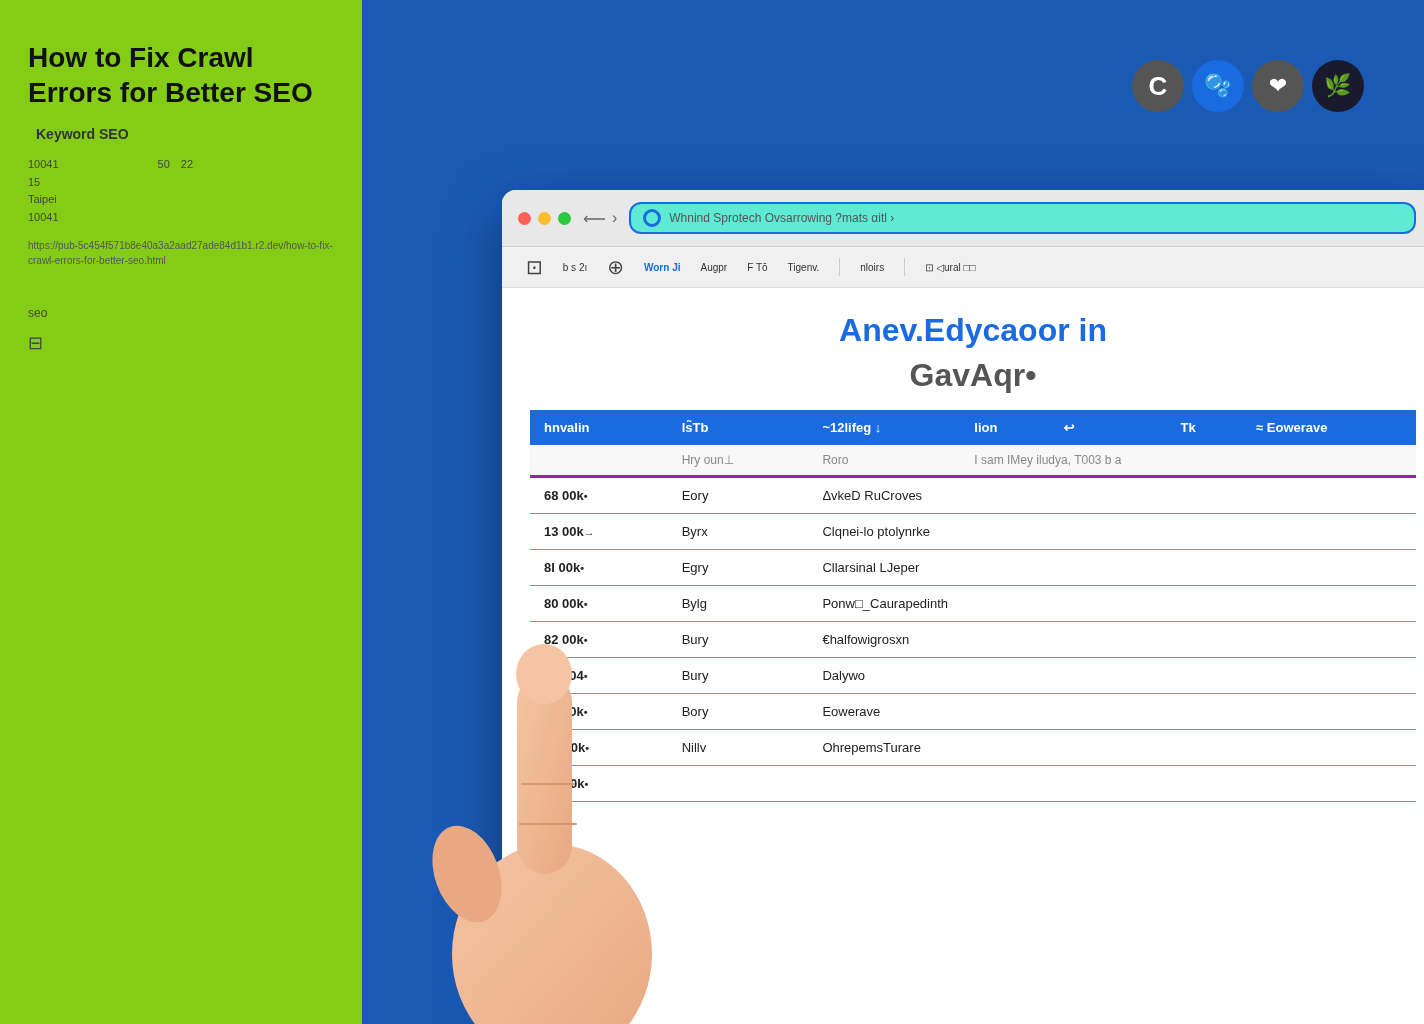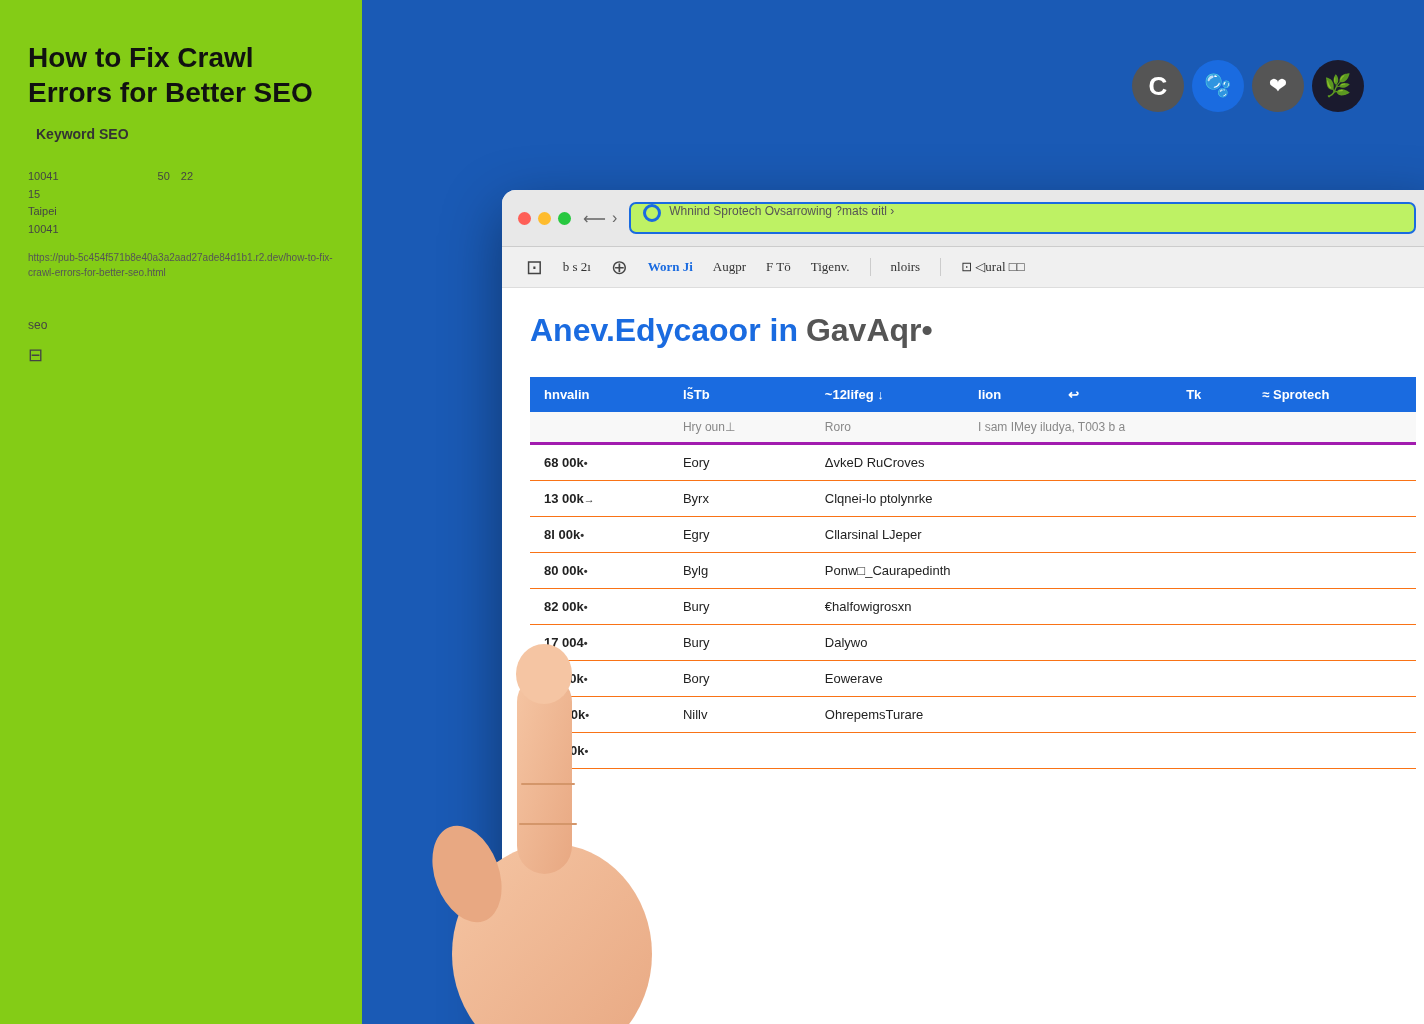--- a/index.html
+++ b/index.html
@@ -29,21 +29,21 @@
       font-weight: 700;
       color: #111;
       line-height: 1.25;
       margin-bottom: 4px;
     }
 
     .sidebar-subtitle {
       font-size: 14px;
       font-weight: 600;
       color: #333;
-      margin-bottom: 14px;
+      margin-bottom: 2px;
       padding-left: 8px;
     }
 
     .sidebar-meta {
       font-size: 11px;
       color: #444;
       line-height: 1.6;
     }
 
     .sidebar-url {
@@ -116,25 +116,25 @@
     .browser-nav {
       display: flex;
       gap: 6px;
       align-items: center;
       color: #666;
       font-size: 16px;
     }
 
     .address-bar {
       flex: 1;
-      background: #bef264;
-      border-radius: 7px;
+      background: #5eead4;
+      border-radius: 12px;
       height: 32px;
       display: flex;
-      align-items: flex-start;
+      align-items: center;
       padding: 0 12px;
       gap: 8px;
       border: 2px solid #1a6be0;
     }
 
     .address-circle {
       width: 18px;
       height: 18px;
       border-radius: 50%;
       border: 3px solid #1a6be0;
@@ -164,44 +164,44 @@
       gap: 20px;
       border-bottom: 1px solid #ddd;
     }
 
     .toolbar-icon {
       font-size: 20px;
       color: #444;
     }
 
     .toolbar-item {
-      font-size: 13px;
+      font-size: 10px;
       color: #333;
       cursor: pointer;
-      font-family: Liberation Serif, serif;
     }
 
     .toolbar-item.blue {
       color: #1a6be0;
       font-weight: 600;
     }
 
     
     .browser-content {
       flex: 1;
       background: white;
       overflow-y: auto;
       padding: 24px 28px;
     }
 
     .content-header {
       display: flex;
       align-items: center;
       gap: 8px;
-      margin-bottom: 28px;
+      margin-bottom: 16px;
+      flex-direction: column;
     }
 
     .content-title {
       font-size: 32px;
       font-weight: 700;
       color: #333;
     }
 
     .content-title span {
       color: #1a6be0;
@@ -383,21 +383,21 @@
       <table class="data-table">
         <thead>
           <tr class="table-header-row">
             <th>hnvalin</th>
             <th>ls̃Tb</th>
             <th>~12lifeg ↓</th>
             <th>lion</th>
             <th>↩</th>
             <th></th>
             <th>Tk</th>
-            <th>≈ Sprotech</th>
+            <th>≈ Eowerave</th>
           </tr>
         </thead>
         <tbody>
           <tr class="table-subheader">
             <td></td>
             <td>Hry oun⊥</td>
             <td>Roro</td>
             <td colspan="5">I sam IMey iludya, T003 b a</td>
           </tr>
           <tr class="table-row">

